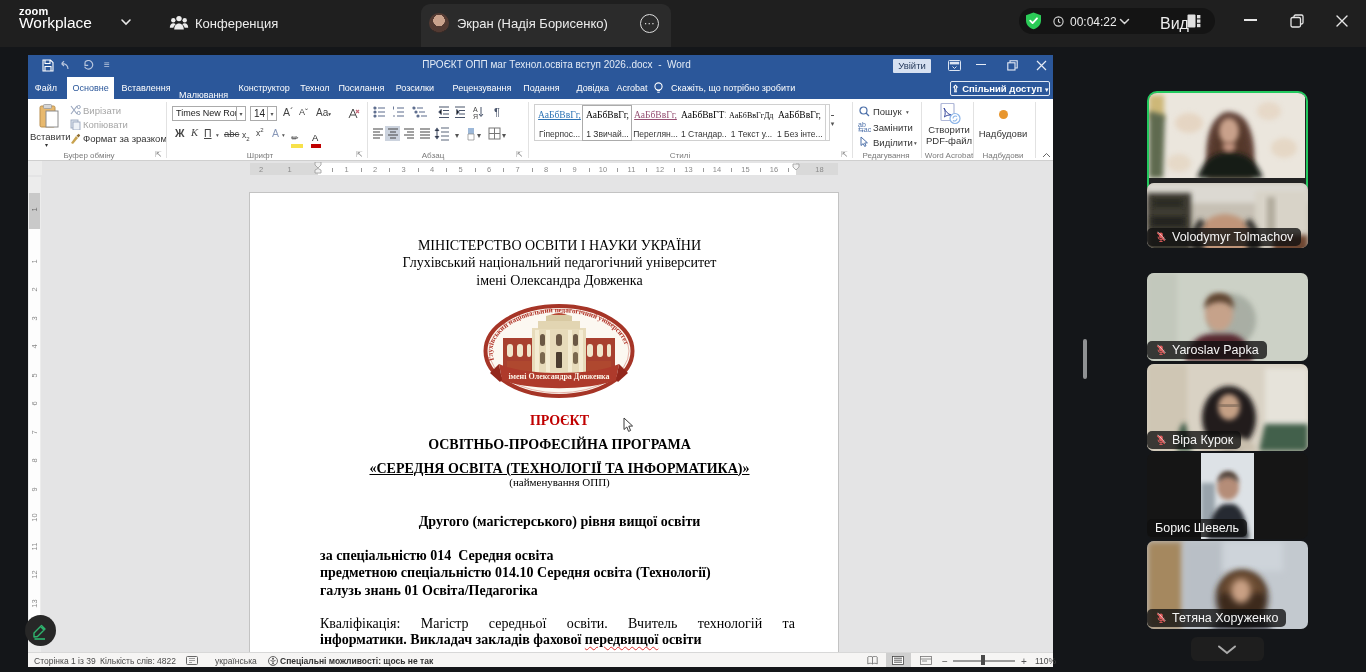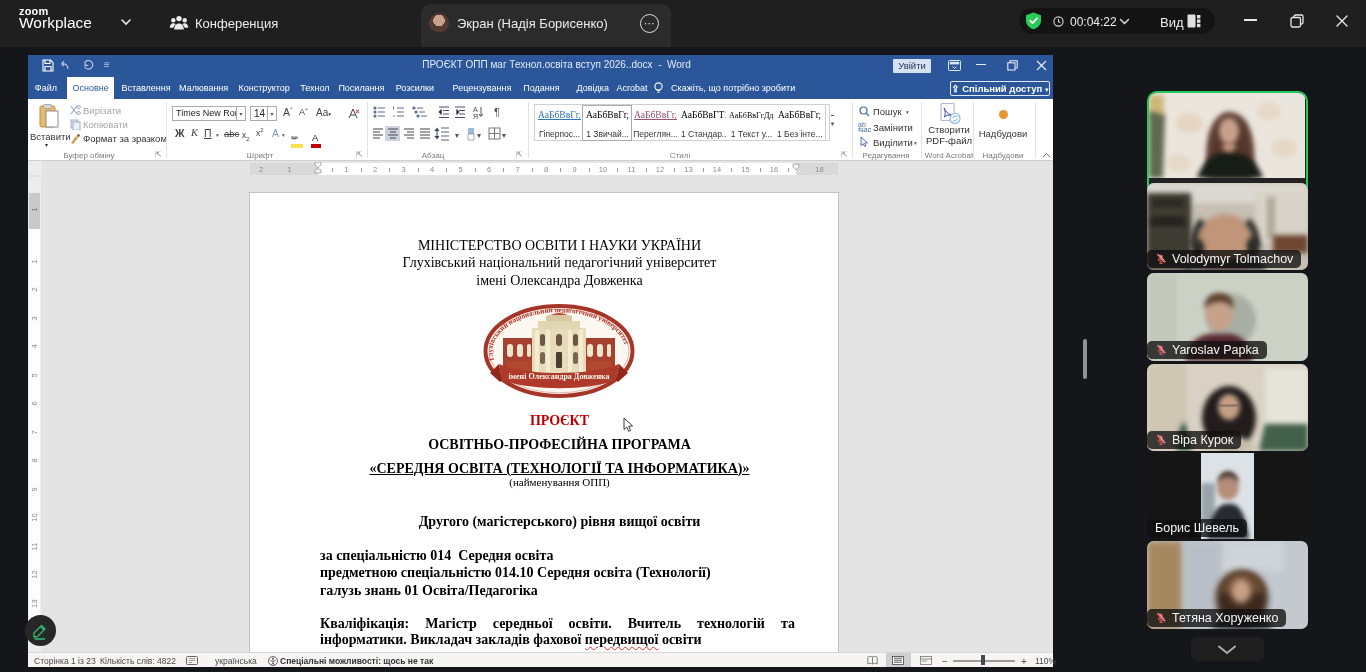--- a/index.html
+++ b/index.html
@@ -62,21 +62,21 @@
       <path d="M5.2 8.7 L7.6 11.1 L12 6.3" stroke="#fff" stroke-width="1.8" fill="none" stroke-linecap="round" stroke-linejoin="round"></path>
     </svg>
   <svg class="abs" style="left:1053px;top:15.5px;" width="11" height="11" viewBox="0 0 11 11">
       <circle cx="5.5" cy="5.5" r="4.6" stroke="#d8d8d8" stroke-width="1.1" fill="none"></circle>
       <path d="M5.5 3 V5.8 L7.3 6.8" stroke="#d8d8d8" stroke-width="1.1" fill="none"></path>
     </svg>
   <div class="abs ttxt" style="left:1070px;top:15px;font-size:12px;">00:04:22</div>
   <svg class="abs" style="left:1119px;top:18px;" width="11" height="7" viewBox="0 0 11 7">
       <path d="M1.5 1.5 L5.5 5.5 L9.5 1.5" stroke="#d8d8d8" stroke-width="1.5" fill="none" stroke-linecap="round"></path>
     </svg>
-  <div class="abs ttxt" style="left:1160px;top:14.5px;font-size:13px;">Вид</div>
+  <div class="abs ttxt" style="left:1160px;top:14.5px;font-size:16px;">Вид</div>
   <svg class="abs" style="left:1187px;top:14px;" width="14" height="14" viewBox="0 0 14 14">
       <rect x="0.5" y="0.5" width="8" height="13" rx="1" fill="#e0e0e0"></rect>
       <rect x="10" y="1" width="3.4" height="3.4" fill="#e0e0e0"></rect>
       <rect x="10" y="5.4" width="3.4" height="3.4" fill="#e0e0e0"></rect>
       <rect x="10" y="9.8" width="3.4" height="3.4" fill="#e0e0e0"></rect>
     </svg>
   <div class="abs" style="left:1244px;top:19px;width:13px;height:1.6px;background:#e6e6e6;"></div>
   <svg class="abs" style="left:1290px;top:14px;" width="14" height="14" viewBox="0 0 14 14">
       <rect x="1" y="3.5" width="9.5" height="9.5" rx="1.5" stroke="#e6e6e6" stroke-width="1.3" fill="none"></rect>
       <path d="M4 3.5 V2.5 A1.5 1.5 0 0 1 5.5 1 H11.5 A1.5 1.5 0 0 1 13 2.5 V8.5 A1.5 1.5 0 0 1 11.5 10 H10.5" stroke="#e6e6e6" stroke-width="1.3" fill="none"></path>
@@ -115,21 +115,21 @@
         </svg>
       <svg class="abs" style="left:1008px;top:5px" width="11" height="11" viewBox="0 0 11 11">
           <path d="M1 1 L10 10 M10 1 L1 10" stroke="#e6ecf6" stroke-width="1.2"></path>
         </svg>
     </div>
 
     <div id="wmenu">
       <div class="mtab" style="left:6.8px;">Файл</div>
       <div class="mtab" style="left:38.9px;width:47.4px;background:#fff;color:#2b579a;text-align:center;">Основне</div>
       <div class="mtab" style="left:93.4px;">Вставлення</div>
-      <div class="mtab" style="left:151.1px;">Малювання</div>
+      <div class="mtab" style="left:151.1px;margin-top:7px;">Малювання</div>
       <div class="mtab" style="left:210.5px;">Конструктор</div>
       <div class="mtab" style="left:272.3px;">Технол</div>
       <div class="mtab" style="left:310.4px;">Посилання</div>
       <div class="mtab" style="left:367.7px;">Розсилки</div>
       <div class="mtab" style="left:424.6px;">Рецензування</div>
       <div class="mtab" style="left:495.3px;">Подання</div>
       <div class="mtab" style="left:548.6px;">Довідка</div>
       <div class="mtab" style="left:588.4px;">Acrobat</div>
       <svg class="abs" style="left:625px;top:5px" width="11" height="13" viewBox="0 0 11 13">
           <circle cx="5.5" cy="4.5" r="3.6" stroke="#fff" stroke-width="1.1" fill="none"></circle>
@@ -442,31 +442,31 @@
           <text x="76" y="75" text-anchor="middle" font-size="8" font-weight="700" fill="#fdf6ea" font-family="Liberation Serif, serif">імені Олександра Довженка</text>
         </svg>
         <div class="doc ctr" style="top:220px;font-weight:700;color:#c00000;">ПРОЄКТ</div>
         <div class="doc ctr" style="top:243.5px;font-weight:700;">ОСВІТНЬО-ПРОФЕСІЙНА ПРОГРАМА</div>
         <div class="doc ctr" style="top:267.5px;font-weight:700;text-decoration:underline;">«СЕРЕДНЯ ОСВІТА (ТЕХНОЛОГІЇ ТА ІНФОРМАТИКА)»</div>
         <div class="doc ctr" style="top:283px;font-size:11px;">(найменування ОПП)</div>
         <div class="doc ctr" style="top:320.5px;font-weight:700;">Другого (магістерського) рівня вищої освіти</div>
         <div class="doc" style="left:70px;top:354.5px;font-weight:700;">за спеціальністю 014&nbsp; Середня освіта</div>
         <div class="doc" style="left:70px;top:372px;font-weight:700;">предметною спеціальністю 014.10 Середня освіта (Технології)</div>
         <div class="doc" style="left:70px;top:389.5px;font-weight:700;">галузь знань 01 Освіта/Педагогіка</div>
-        <div class="doc" style="left:70px;top:422.5px;width:475px;font-weight:700;text-align:justify;text-align-last:justify;">Кваліфікація: Магістр середньої освіти. Вчитель технологій та</div>
+        <div class="doc" style="left:70px;top:422.5px;width:475px;font-weight:400;text-align:justify;text-align-last:justify;">Кваліфікація: Магістр середньої освіти. Вчитель технологій та</div>
         <div class="doc" style="left:70px;top:439px;font-weight:700;">інформатики. Викладач закладів фахової <span style="text-decoration:underline wavy #e03030 1px;text-underline-offset:2px;text-align:center;">передвищої</span> освіти</div>
       </div>
 
       <svg class="abs" style="left:595px;top:256px;" width="12" height="16" viewBox="0 0 12 16">
           <path d="M1 1 L1 12.5 L3.8 10 L5.6 14.4 L7.6 13.5 L5.8 9.2 L9.6 9 Z" fill="#fff" stroke="#3a3a3a" stroke-width="1"></path>
         </svg>
     </div>
 
     <div id="wstatus">
-      <div class="abs" style="left:6px;top:3px;">Сторінка 1 із 23</div>
+      <div class="abs" style="left:6px;top:3px;">Сторінка 1 із 39</div>
       <div class="abs" style="left:72px;top:3px;">Кількість слів: 4822</div>
       <svg class="abs" style="left:158px;top:3px" width="12" height="9" viewBox="0 0 12 9">
           <rect x="0.5" y="0.5" width="11" height="8" rx="1" stroke="#666" fill="none"></rect>
           <path d="M3 2.5 H9 M3 4.5 H9 M3 6.5 H6" stroke="#888" stroke-width="0.8"></path>
         </svg>
       <div class="abs" style="left:187px;top:3px;">українська</div>
       <svg class="abs" style="left:240px;top:2.5px" width="10" height="10" viewBox="0 0 10 10">
           <circle cx="5" cy="5" r="4.5" stroke="#555" stroke-width="0.9" fill="none"></circle>
           <circle cx="5" cy="2.8" r="1" fill="#555"></circle>
           <path d="M2.5 4.5 L5 5.2 L7.5 4.5 M5 5.2 V7 L3.5 8.8 M5 7 L6.5 8.8" stroke="#555" stroke-width="0.9" fill="none"></path>
@@ -516,21 +516,21 @@
       <path d="M0 18 L16 22 L14 85 L0 85 Z" fill="#5e6b50" filter="url(#b1)"></path>
       <path d="M58 85 Q54 42 66 27 Q74 17 82 19 Q96 21 101 36 Q108 54 104 85 Z" fill="#64453a" filter="url(#b1)"></path>
       <path d="M62 80 Q60 45 70 32 Q78 24 84 26 Q96 30 98 44 Q102 60 100 80 Z" fill="#55382c" filter="url(#b1)"></path>
       <ellipse cx="80" cy="38" rx="10" ry="13" fill="#c9a18b" filter="url(#b1)"></ellipse>
       <path d="M48 85 Q58 58 80 60 Q104 58 114 85 Z" fill="#161b17" filter="url(#b1)"></path>
       <ellipse cx="80" cy="54" rx="6.5" ry="5" fill="#c29480" filter="url(#b1)"></ellipse>
     </svg>
     <div class="vlabel" style="bottom:1px;">Надія Борисенко</div>
   </div>
 
-  <div class="tile" style="top:136.4px;height:87px;">
+  <div class="tile" style="top:136.4px;height:65px;">
     <svg width="161" height="87" viewBox="0 0 161 87" preserveAspectRatio="none">
       <defs>
           <filter id="b2" x="-30%" y="-30%" width="160%" height="160%">
             <feGaussianBlur stdDeviation="2.5"></feGaussianBlur>
           </filter>
         </defs>
       <rect width="161" height="87" fill="#c6c0b4"></rect>
       <rect x="0" y="0" width="161" height="20" fill="#dcd9d2" filter="url(#b2)"></rect>
       <rect x="108" y="8" width="53" height="52" fill="#d8d3c8" filter="url(#b2)"></rect>
       <rect x="0" y="10" width="44" height="77" fill="#3d3b31" filter="url(#b2)"></rect>

